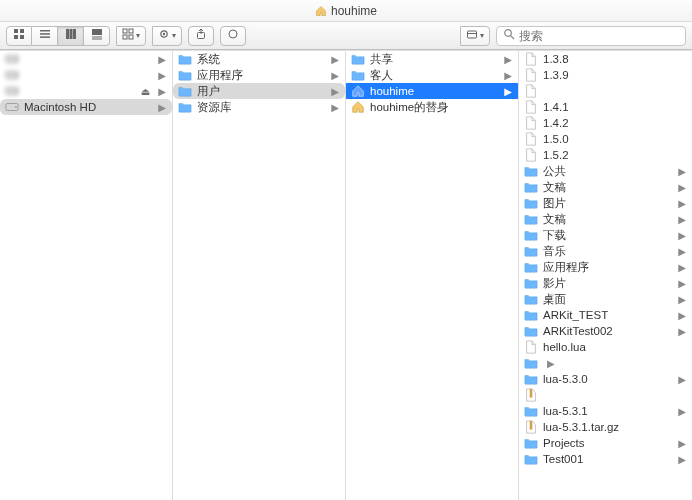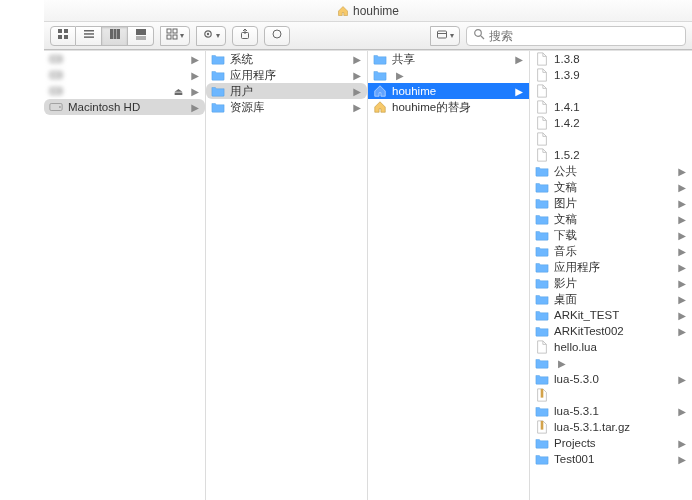--- a/index.html
+++ b/index.html
@@ -1,31 +1,31 @@
 <!DOCTYPE html>
 <html><head>
 <meta charset="utf-8">
 <style>
   * { box-sizing: border-box; margin: 0; padding: 0; }
   html, body { width: 692px; height: 500px; font-family: -apple-system, "Helvetica Neue", Arial, sans-serif; font-size: 12px; color: #222; background: #fff; overflow: hidden; }
-  .window { width: 100%; height: 100%; display: flex; flex-direction: column; padding-left: 44px; }
+  .window { width: 100%; height: 100%; display: flex; flex-direction: column; }
   .titlebar { height: 22px; display: flex; align-items: center; justify-content: center; background: linear-gradient(#fdfdfd,#f3f3f3); border-bottom: 1px solid #d9d9d9; position: relative; }
   .titlebar .title { display: flex; align-items: center; gap: 4px; font-size: 12px; color: #444; }
   .home-icon { width: 12px; height: 12px; display: inline-flex; align-items: center; justify-content: center; }
   .home-icon svg { width: 12px; height: 12px; }
   .toolbar { height: 28px; display: flex; align-items: center; background: linear-gradient(#fcfcfc,#ececec); border-bottom: 1px solid #bfbfbf; padding: 0 6px; gap: 6px; }
   .tb-group { display: flex; }
   .tb-btn { height: 20px; min-width: 26px; padding: 0 5px; border: 1px solid #bcbcbc; background: linear-gradient(#ffffff,#f2f2f2); display: inline-flex; align-items: center; justify-content: center; color: #555; }
   .tb-btn.active { background: linear-gradient(#e9e9e9,#dcdcdc); box-shadow: inset 0 1px 2px rgba(0,0,0,.15); }
   .tb-group .tb-btn + .tb-btn { border-left: none; }
   .tb-group .tb-btn:first-child { border-radius: 4px 0 0 4px; }
   .tb-group .tb-btn:last-child { border-radius: 0 4px 4px 0; }
   .tb-single { border-radius: 4px; }
   .spacer { flex: 1; }
-  .search { display: flex; align-items: center; height: 20px; width: 220px; border: 1px solid #c8c8c8; border-radius: 4px; background: #fff; padding: 0 6px; gap: 4px; color: #8a8a8a; }
+  .search { display: flex; align-items: center; height: 20px; width: 190px; border: 1px solid #c8c8c8; border-radius: 4px; background: #fff; padding: 0 6px; gap: 4px; color: #8a8a8a; }
   .search input { border: none; outline: none; font-size: 12px; color: #333; width: 100%; background: transparent; }
   .columns { flex: 1; display: flex; overflow: hidden; border-top: 1px solid #e1e1e1; }
   .col { width: 173px; border-right: 1px solid #dcdcdc; overflow-y: auto; overflow-x: hidden; }
   .col:last-child { border-right: none; }
   .row { display: flex; align-items: center; height: 16px; padding: 0 6px 0 4px; gap: 4px; white-space: nowrap; font-size: 11.5px; color: #333; position: relative; cursor: default; }
   .row .label { flex: 1; overflow: hidden; text-overflow: ellipsis; }
   .row .chev { color: #8a8a8a; font-size: 10px; padding-left: 4px; }
   .row.selected { background: #d9d9d9; border-radius: 6px; }
   .row.highlighted { background: #1d7cff; color: #fff; }
   .row.highlighted .chev { color: #fff; }
@@ -230,20 +230,21 @@
           </span>
           <span class="label">共享</span>
           <span class="chev">▶</span>
         </div>
         <div class="row">
           <span class="pixicon">
             <svg viewBox="0 0 16 14">
               <path d="M1 3h4l1.2 1.4H15V12a1 1 0 0 1-1 1H2a1 1 0 0 1-1-1z" fill="#6db7ff" stroke="#3a8ed8" stroke-width="0.4"></path>
             </svg>
           </span>
+          <span class="label">客人</span>
           <span class="chev">▶</span>
         </div>
         <div class="row highlighted">
           <span class="pixicon">
             <svg viewBox="0 0 16 16">
               <path d="M2 8 8 2l6 6v6H9v-4H7v4H2z" fill="#fff" stroke="#fff" stroke-width="0.6" fill-opacity="0.3"></path>
             </svg>
           </span>
           <span class="label">houhime</span>
           <span class="chev">▶</span>
@@ -302,20 +303,21 @@
           </span>
           <span class="label">1.4.2</span>
         </div>
         <div class="row">
           <span class="pixicon">
             <svg viewBox="0 0 14 16">
               <path d="M2 1h6l4 4v10H2z" fill="#fff" stroke="#bfbfbf"></path>
               <path d="M8 1v4h4" fill="none" stroke="#bfbfbf"></path>
             </svg>
           </span>
+          <span class="label">1.5.0</span>
         </div>
         <div class="row">
           <span class="pixicon">
             <svg viewBox="0 0 14 16">
               <path d="M2 1h6l4 4v10H2z" fill="#fff" stroke="#bfbfbf"></path>
               <path d="M8 1v4h4" fill="none" stroke="#bfbfbf"></path>
             </svg>
           </span>
           <span class="label">1.5.2</span>
         </div>

